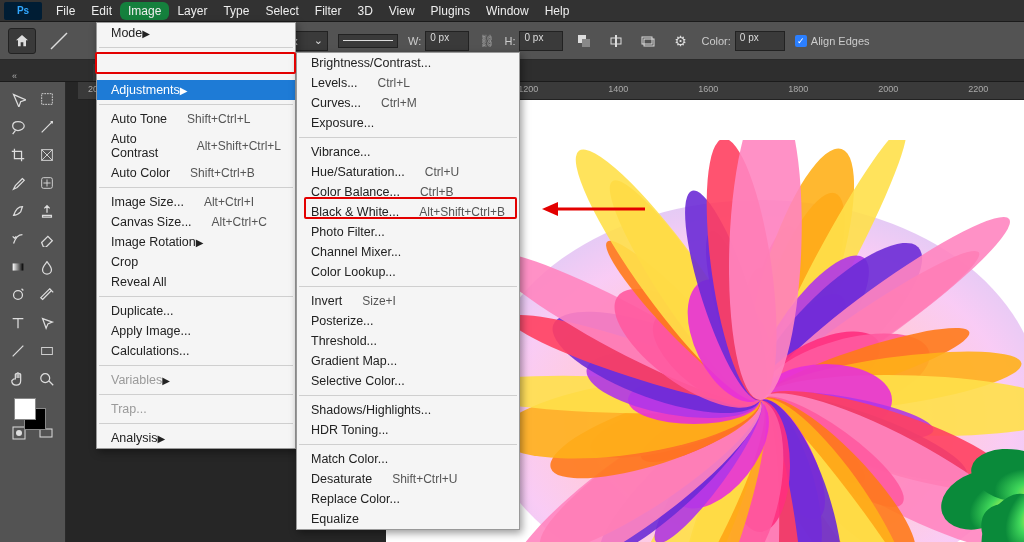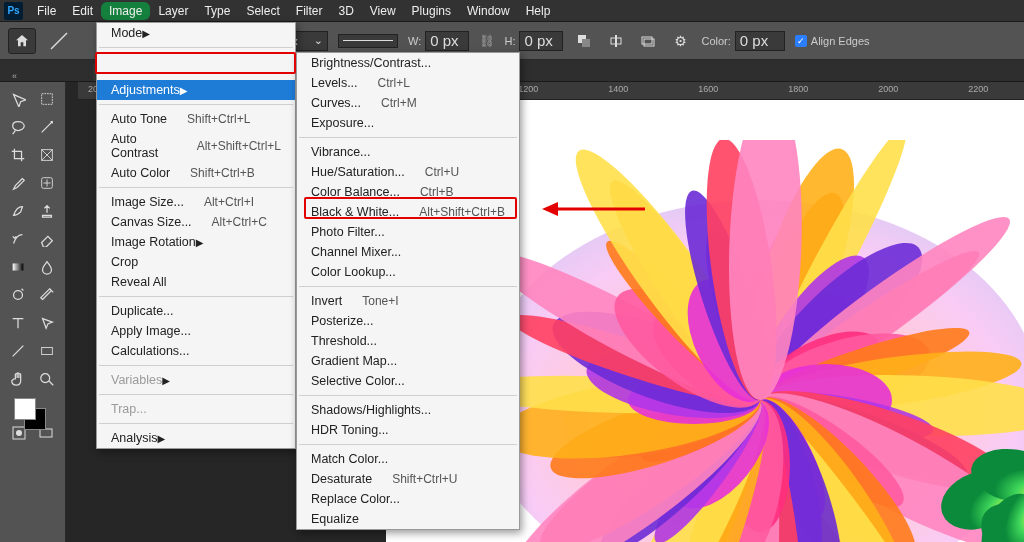--- a/index.html
+++ b/index.html
@@ -1,29 +1,29 @@
 <!DOCTYPE html>
 <html><head>
 <meta charset="utf-8">
 <style>
   * { box-sizing: border-box; margin: 0; padding: 0; font-family: "Segoe UI", Tahoma, sans-serif; }
   body { width: 1024px; height: 542px; background: #323232; overflow: hidden; color: #ddd; font-size: 12px; position: relative; }
 
   
   .menubar { height: 22px; background: #323232; display: flex; align-items: center; padding-left: 4px; border-bottom: 1px solid #1b1b1b; }
-  .ps-logo { width: 19px; height: 18px; background: #001d34; color: #31a8ff; display: flex; align-items: center; justify-content: center; font-weight: bold; font-size: 10px; border-radius: 2px; margin-right: 6px; }
+  .ps-logo { width: 38px; height: 18px; background: #001d34; color: #31a8ff; display: flex; align-items: center; justify-content: center; font-weight: bold; font-size: 10px; border-radius: 2px; margin-right: 6px; }
   .menubar-item { padding: 2px 8px; color: #eee; cursor: default; }
   .menubar-item.active { background: #15803d; border-radius: 6px; }
 
   
   .optionsbar { height: 38px; background: #535353; display: flex; align-items: center; padding-left: 8px; gap: 10px; border-bottom: 1px solid #2a2a2a; }
   .home-btn { width: 28px; height: 26px; background: #3a3a3a; border: 1px solid #222; border-radius: 3px; display: flex; align-items: center; justify-content: center; }
   .line-prev { width: 26px; height: 26px; display: flex; align-items: center; justify-content: center; }
   .opt-field { display: flex; align-items: center; gap: 4px; color: #ccc; font-size: 11px; }
-  .opt-input { width: 44px; height: 20px; background: #3a3a3a; border: 1px solid #222; color: #ddd; font-size: 15px; padding: 0 4px; }
+  .opt-input { width: 44px; height: 20px; background: #3a3a3a; border: 1px solid #222; color: #ddd; font-size: 10px; padding: 0 4px; }
   .opt-sel { width: 56px; height: 20px; background: #3a3a3a; border: 1px solid #222; display:flex;align-items:center;justify-content:space-between;padding:0 4px;font-size:11px;color:#ddd;}
   .stroke-preview { width: 60px; height: 14px; background: #3a3a3a; border: 1px solid #222; display:flex; align-items:center; justify-content:center; }
   .stroke-preview-inner { width: 50px; height: 1px; background: #ddd; }
   .opt-icon { width: 22px; height: 22px; display:flex;align-items:center;justify-content:center; border:1px solid transparent; }
   .opt-checkbox { width:12px;height:12px;background:#2b7fff;display:inline-flex;align-items:center;justify-content:center;color:#fff;font-size:9px;border-radius:2px;}
 
   
   .tabbar { height: 22px; background: #2e2e2e; display: flex; align-items: flex-end; padding-left: 6px; border-bottom: 1px solid #1b1b1b; }
   .doclabel { font-size: 10px; color: #ccc; padding: 3px 8px; background:#383838; position:relative; left:70px; }
   .dbl-chev { color:#aaa; font-size:9px; padding:0 6px; }
@@ -634,21 +634,21 @@
     </div>
     <div class="menu-item">
       <span>Channel Mixer...</span>
     </div>
     <div class="menu-item">
       <span>Color Lookup...</span>
     </div>
     <div class="menu-sep"></div>
     <div class="menu-item">
       <span>Invert</span>
-      <span class="shortcut">Tone+I</span>
+      <span class="shortcut">Size+I</span>
     </div>
     <div class="menu-item">
       <span>Posterize...</span>
     </div>
     <div class="menu-item">
       <span>Threshold...</span>
     </div>
     <div class="menu-item">
       <span>Gradient Map...</span>
     </div>

